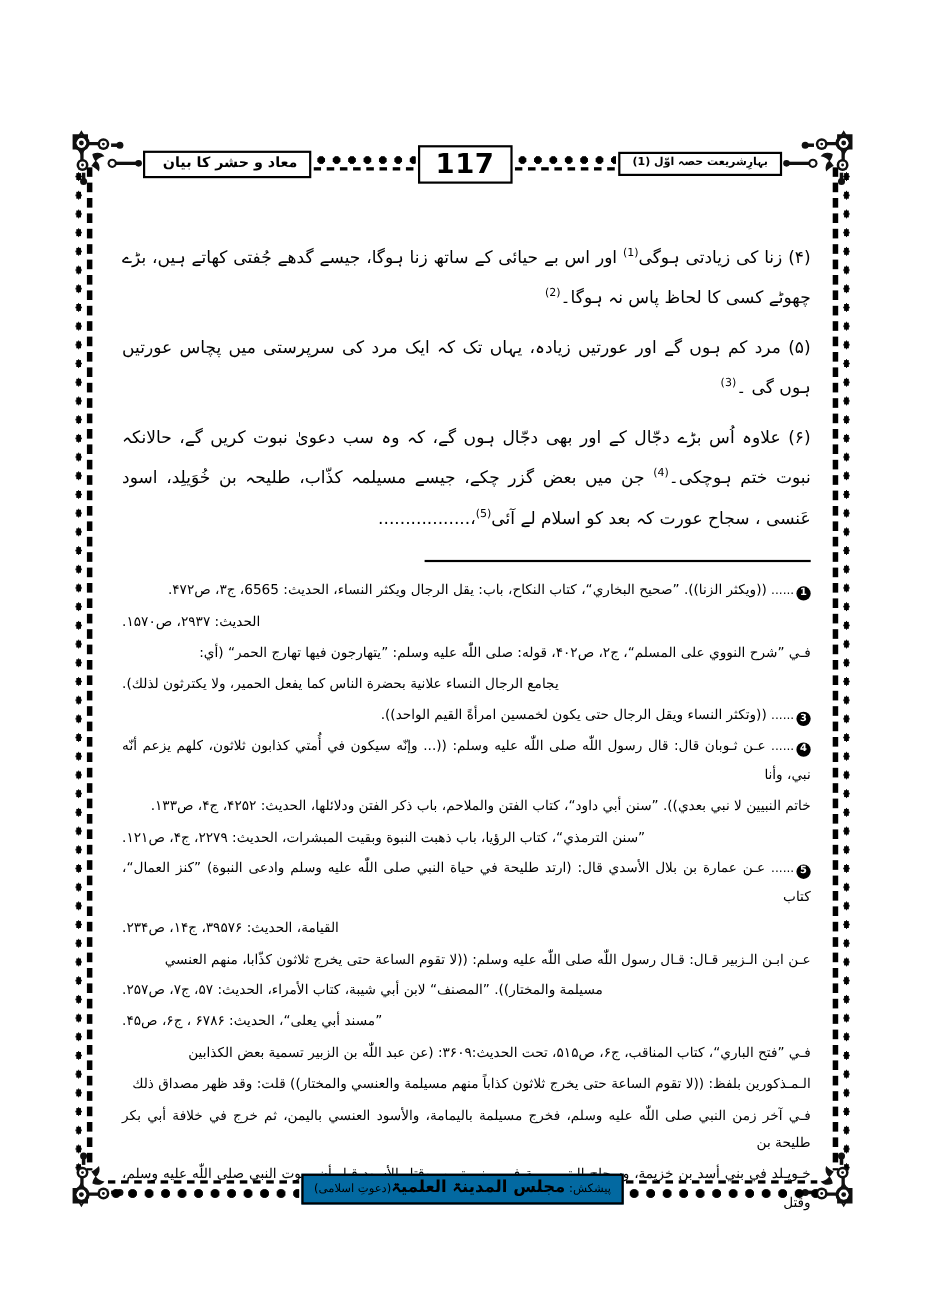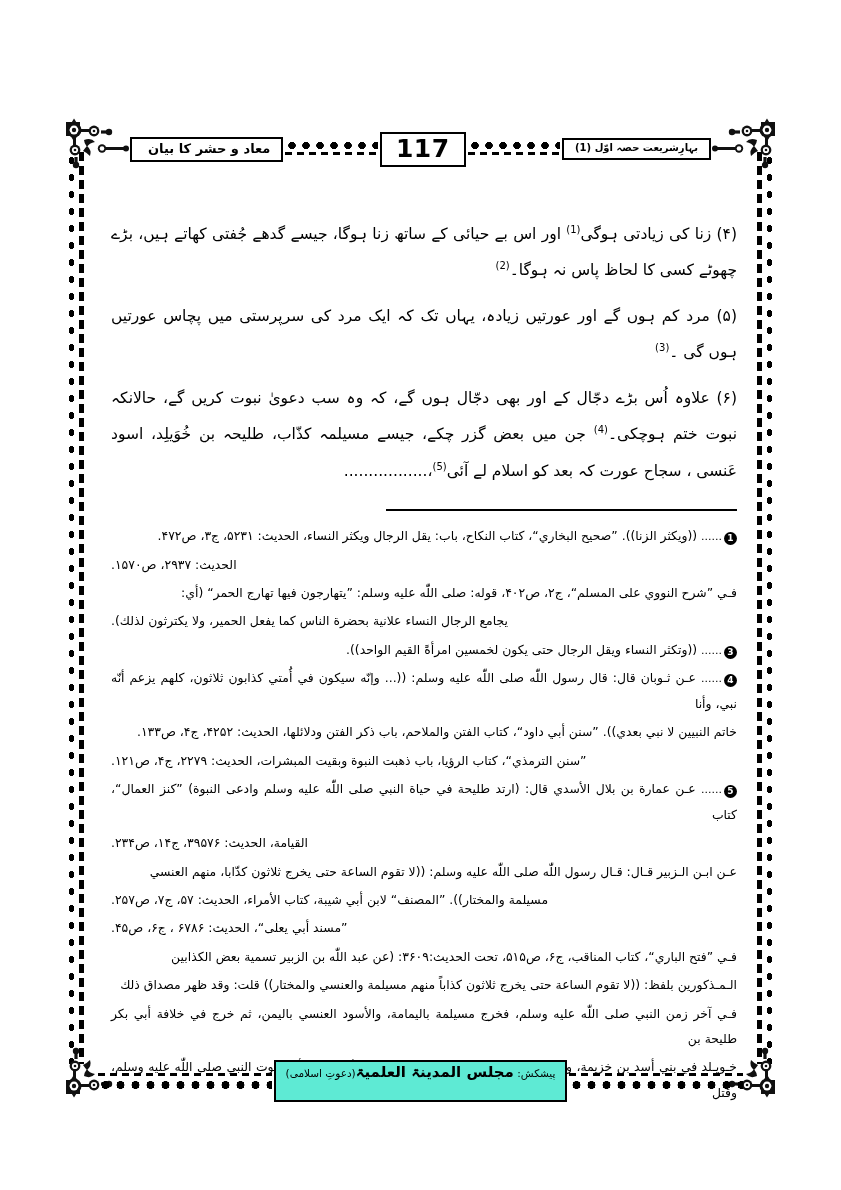--- a/index.html
+++ b/index.html
@@ -78,21 +78,21 @@
     display:inline-block;width:13px;height:13px;border-radius:50%;
     background:#000;color:#fff;font-size:9px;font-weight:700;
     text-align:center;line-height:13.2px;vertical-align:-1px;
     margin-left:2px;font-family:"DejaVu Sans",sans-serif;direction:ltr;
   }
   .leader{letter-spacing:1.5px;font-size:11px;}
 
   
   .footer-band{position:absolute;left:96px;right:96px;bottom:92px;height:34px;
     display:flex;align-items:center;direction:rtl;}
-  .ftr-box{border:2.2px solid #000;background:#5eead4;padding:2px 10px 19px;
+  .ftr-box{border:2.2px solid #000;background:#0369a1;padding:2px 10px 4px;
     font-size:14px;white-space:nowrap;line-height:1.1;z-index:3;}
   .ftr-box .big{font-weight:700;font-size:15px;}
   .ftr-box .small{font-size:10.5px;}
   .fband-fill{flex:1;position:relative;height:24px;}
   .fband-fill::before{content:"";position:absolute;left:2px;right:2px;top:4px;height:3px;
     background-image:linear-gradient(to right,#000 0 58%,transparent 58% 100%);
     background-size:12px 3px;background-repeat:repeat-x;}
   .fband-fill::after{content:"";position:absolute;left:2px;right:2px;top:12px;height:8px;
     background-image:radial-gradient(circle at 50% 50%,#000 0 46%,transparent 48%);
     background-size:15px 8px;background-repeat:repeat-x;}
@@ -258,21 +258,21 @@
     </p>
 
     <div class="rule-wrap">
       <div class="rule"></div>
     </div>
 
     <div class="fn-list">
 
       <p class="fn">
         <span class="badge">1</span><span class="leader">......</span>
-        <span>((ویکثر الزنا)). ”صحیح البخاري“، کتاب النکاح، باب: یقل الرجال ویکثر النساء، الحدیث: ۵۲۳۱، ج۳، ص۴۷۲.</span>
+        <span>((ویکثر الزنا)). ”صحیح البخاري“، کتاب النکاح، باب: یقل الرجال ویکثر النساء، الحدیث: 6565، ج۳، ص۴۷۲.</span>
       </p>
 
       <p class="fn left-ish">الحدیث: ۲۹۳۷، ص۱۵۷۰.</p>
       <p class="fn">فـي ”شرح النووي علی المسلم“، ج۲، ص۴۰۲، قوله: صلی اللّٰه علیه وسلم: ”یتهارجون فیها تهارج الحمر“ (أي:</p>
       <p class="fn left-ish">یجامع الرجال النساء علانیة بحضرة الناس کما یفعل الحمیر، ولا یکترثون لذلك).</p>
 
       <p class="fn">
         <span class="badge">3</span><span class="leader">......</span>
         <span>((وتکثر النساء ویقل الرجال حتی یکون لخمسین امرأةً القیم الواحد)).</span>
       </p>

